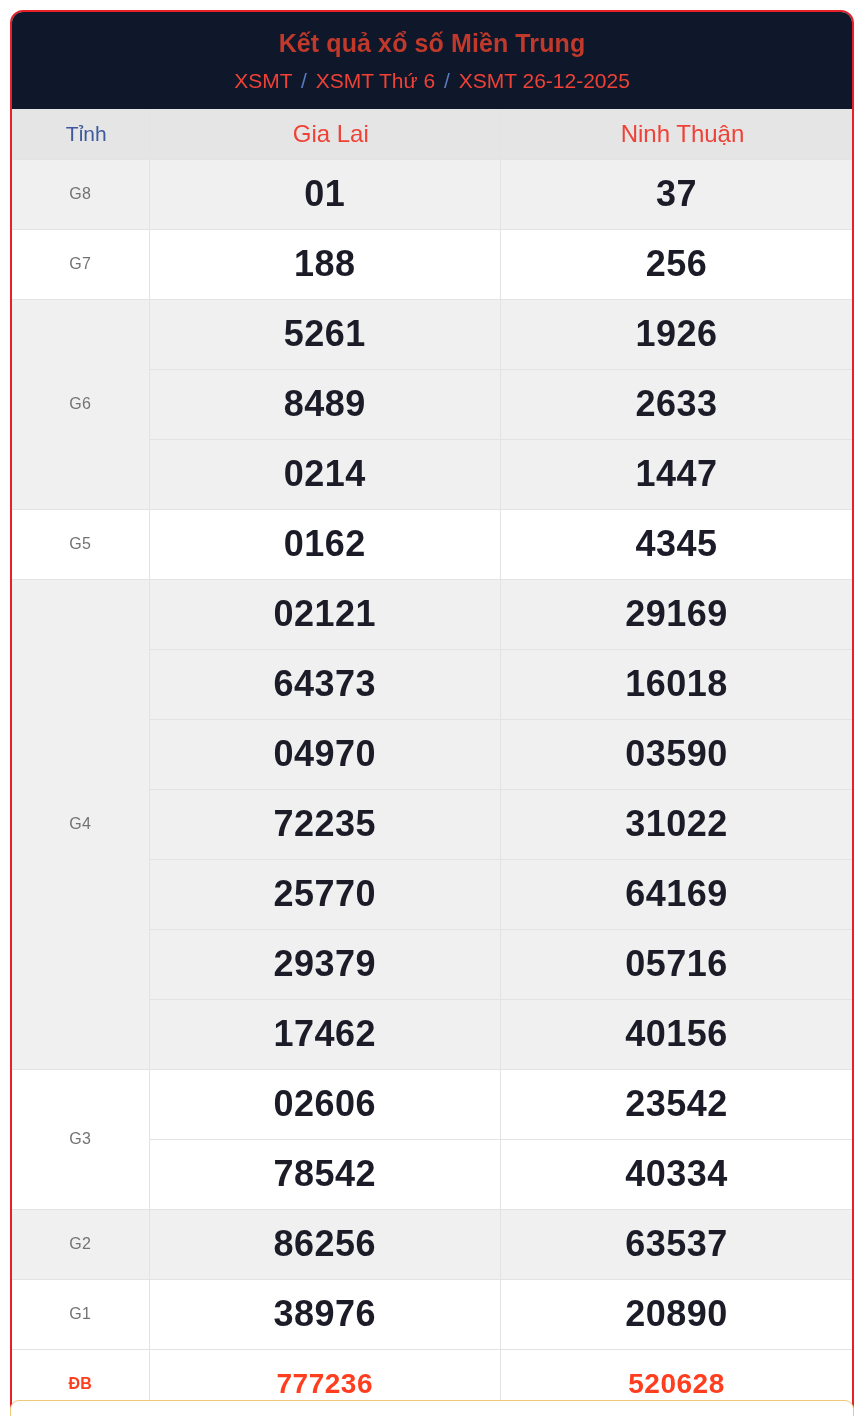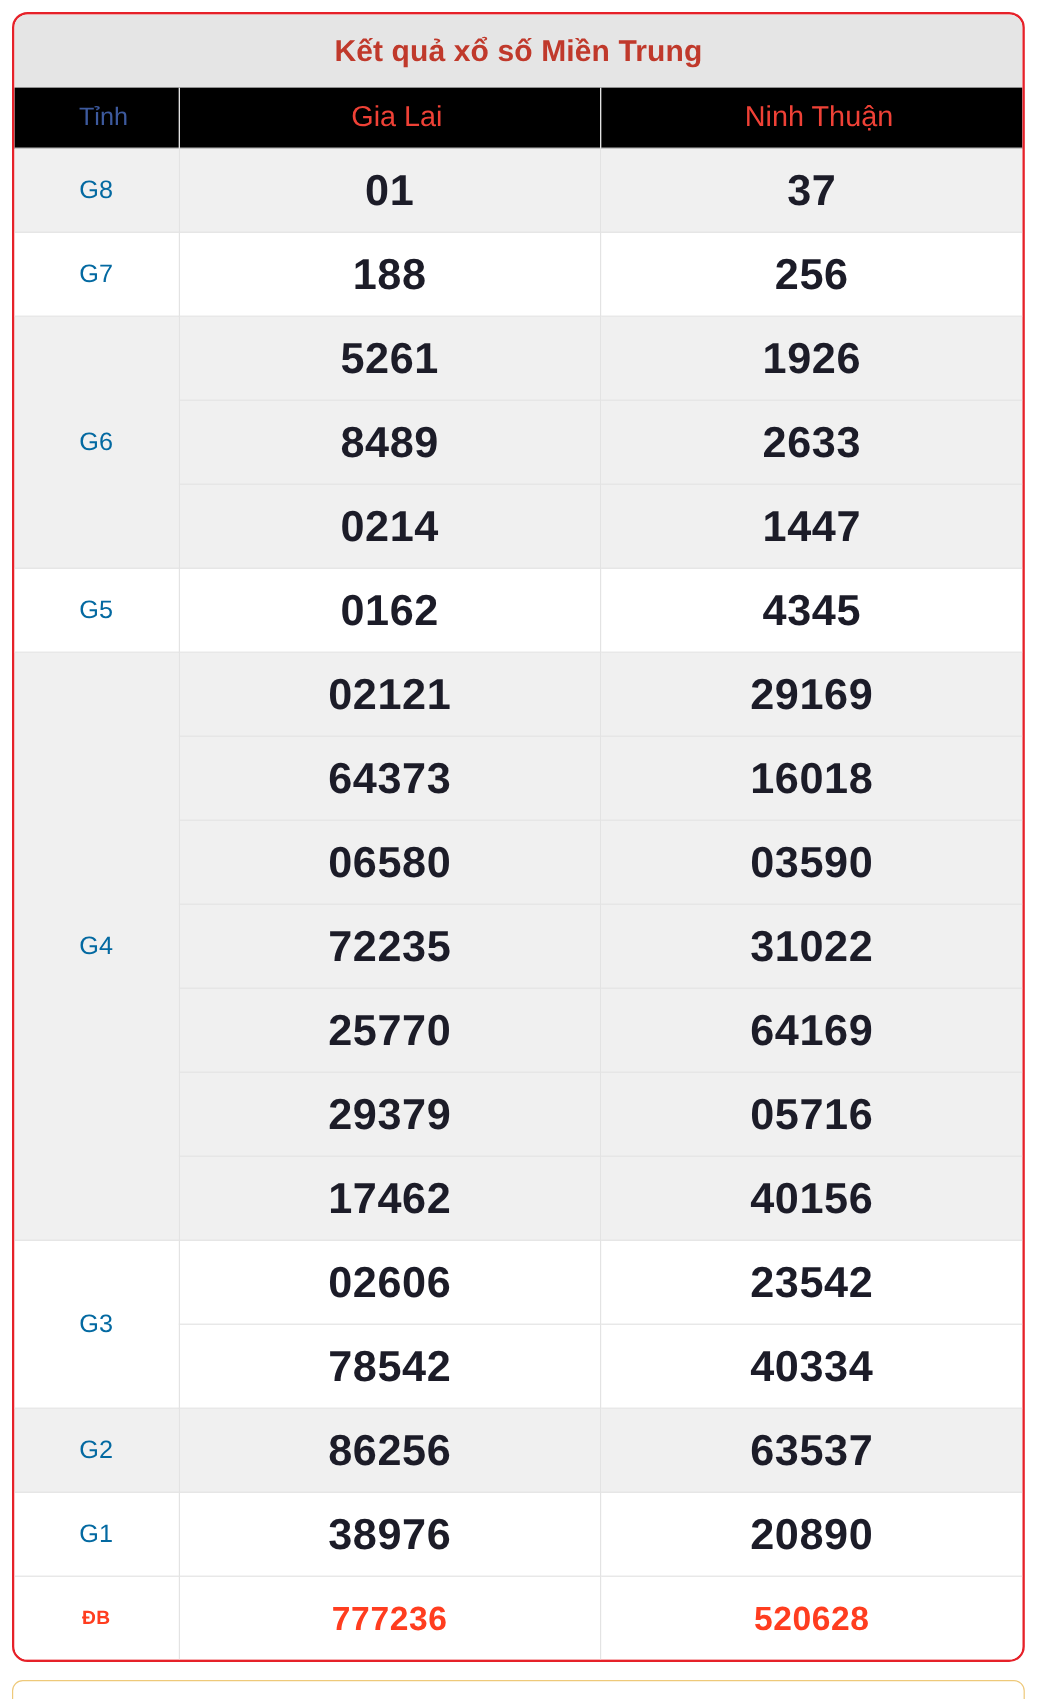--- a/index.html
+++ b/index.html
@@ -25,21 +25,21 @@
     border-radius: 13px;
     background: #ffffff;
     box-sizing: border-box;
     overflow: hidden;
   }
 
   
   .card-header {
     padding: 16px 10px 14px 10px;
     text-align: center;
-    background: #e5e5e5;
+    background: #0f172a;
   }
   .result-title {
     margin: 0;
     font-size: 25px;
     font-weight: bold;
     color: #c0392b;
     letter-spacing: 0.1px;
     line-height: 1.25;
   }
   .breadcrumb {
@@ -71,39 +71,39 @@
     border: 1px solid #e3e3e3;
     padding: 0;
     text-align: center;
     vertical-align: middle;
   }
   .result-table tr > *:first-child { border-left: 0; }
   .result-table tr > *:last-child  { border-right: 0; }
 
   
   .head-row th {
-    background: #000000;
+    background: #e5e5e5;
     height: 50px;
     font-weight: normal;
     border-top: 0;
     padding-left: 12px;
   }
   .th-tinh {
     color: #3d5a9e;
     font-size: 21px;
   }
   .th-prov {
     color: #ef4136;
     font-size: 24px;
   }
 
   
   .grp-label {
-    color: #0369a1;
-    font-size: 21px;
+    color: #737373;
+    font-size: 16px;
     font-weight: normal;
     letter-spacing: 0.3px;
     margin-top: 14px;
   }
   .num {
     color: #1c1c28;
     font-size: 36px;
     font-weight: bold;
     letter-spacing: 0.5px;
   }
@@ -140,20 +140,27 @@
     background: #ffffff;
   }
 </style>
 </head>
 <body>
 
 <div class="lottery-card">
 
   <div class="card-header">
     <h1 class="result-title">Kết quả xổ số Miền Trung</h1>
+    <div class="breadcrumb">
+      <span class="crumb">XSMT</span>
+      <span class="crumb-sep">/</span>
+      <span class="crumb">XSMT Thứ 6</span>
+      <span class="crumb-sep">/</span>
+      <span class="crumb">XSMT 26-12-2025</span>
+    </div>
   </div>
 
   <table class="result-table">
     <colgroup>
       <col class="col-label">
       <col class="col-prov">
       <col class="col-prov">
     </colgroup>
     <thead>
       <tr class="head-row">
@@ -194,21 +201,21 @@
         <tr class="shade">
           <td class="cell grp-label" rowspan="7">G4</td>
           <td class="cell num">02121</td>
           <td class="cell num">29169</td>
         </tr>
         <tr class="shade">
           <td class="cell num">64373</td>
           <td class="cell num">16018</td>
         </tr>
         <tr class="shade">
-          <td class="cell num">06580</td>
+          <td class="cell num">04970</td>
           <td class="cell num">03590</td>
         </tr>
         <tr class="shade">
           <td class="cell num">72235</td>
           <td class="cell num">31022</td>
         </tr>
         <tr class="shade">
           <td class="cell num">25770</td>
           <td class="cell num">64169</td>
         </tr>

